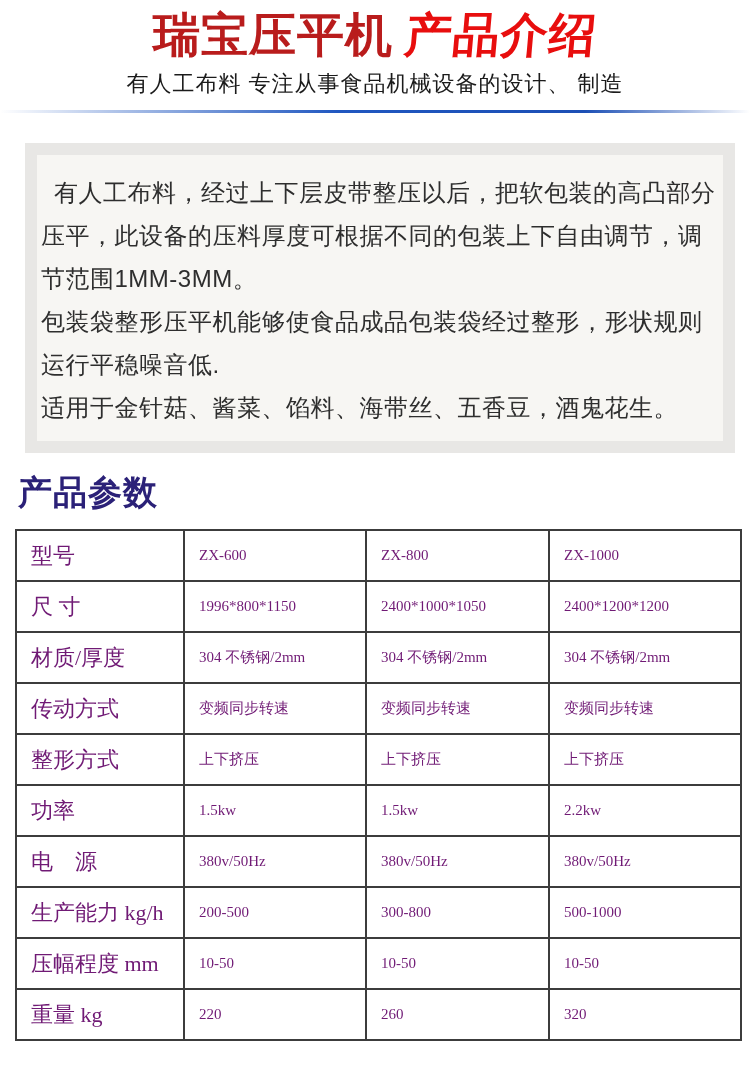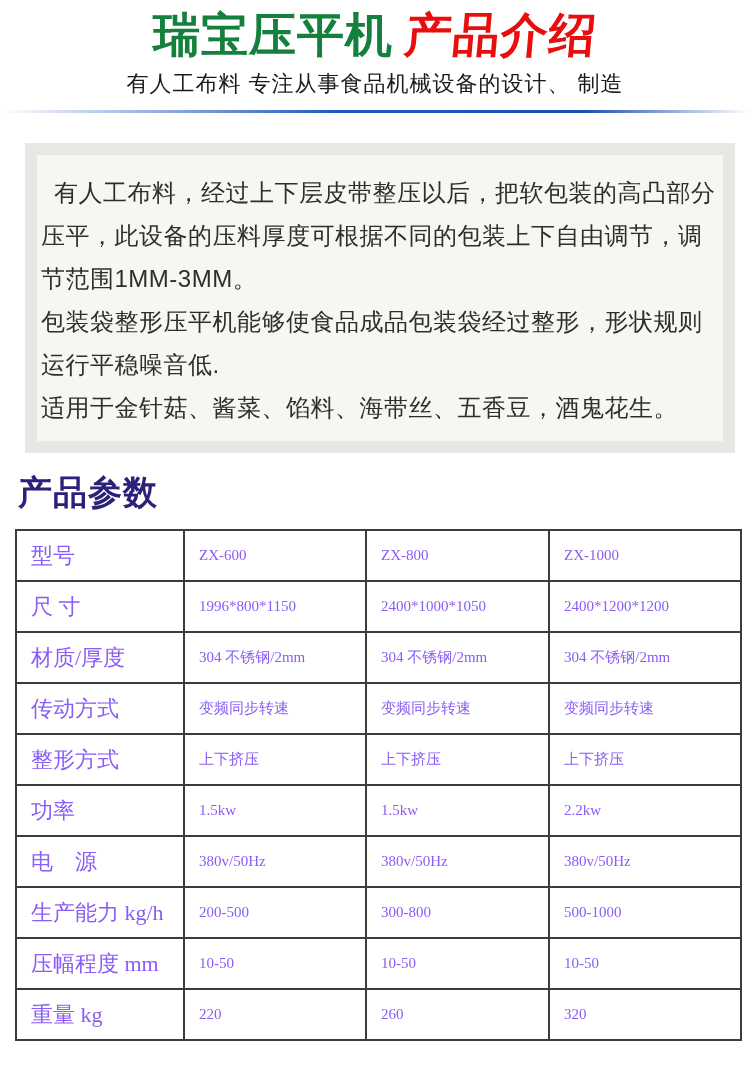--- a/index.html
+++ b/index.html
@@ -9,21 +9,21 @@
     font-family:"Liberation Sans","DejaVu Sans",sans-serif;
     overflow:hidden;
     position:relative;
   }
   
   .hdr{padding-top:8px;text-align:center;}
   .title{
     font-size:47px;font-weight:bold;line-height:54px;
     letter-spacing:1px;white-space:nowrap;
   }
-  .title .t-blue{color:#15803d;margin-top:32px;}
+  .title .t-blue{color:#b91c1c;margin-top:32px;}
   .title .t-red{color:#e80e0e;display:inline-block;transform:skewX(-5deg);margin-left:12px;}
   .subtitle{
     margin-top:7px;font-size:22px;color:#1b1b1b;letter-spacing:1px;
   }
   .grad-line{
     height:3px;margin-top:11px;
     background:linear-gradient(90deg,
       rgba(32,87,192,0) 0%,
       rgba(32,87,192,0.35) 15%,
       #2057c0 45%,
@@ -58,21 +58,21 @@
     color:#2b2178;
     letter-spacing:1px;
   }
   
   table.spec{
     margin:13px 0 0 15px;
     width:725px;
     border-collapse:collapse;
     table-layout:fixed;
     font-family:"Liberation Serif","DejaVu Serif",serif;
-    color:#8b5cf6;
+    color:#701a75;
   }
   table.spec td{
     border:2px solid #3c3c3c;
     height:49px;
     padding:0 6px 0 14px;
     font-size:15px;
     white-space:nowrap;
     overflow:hidden;
   }
   table.spec td.label{font-size:22px;}

